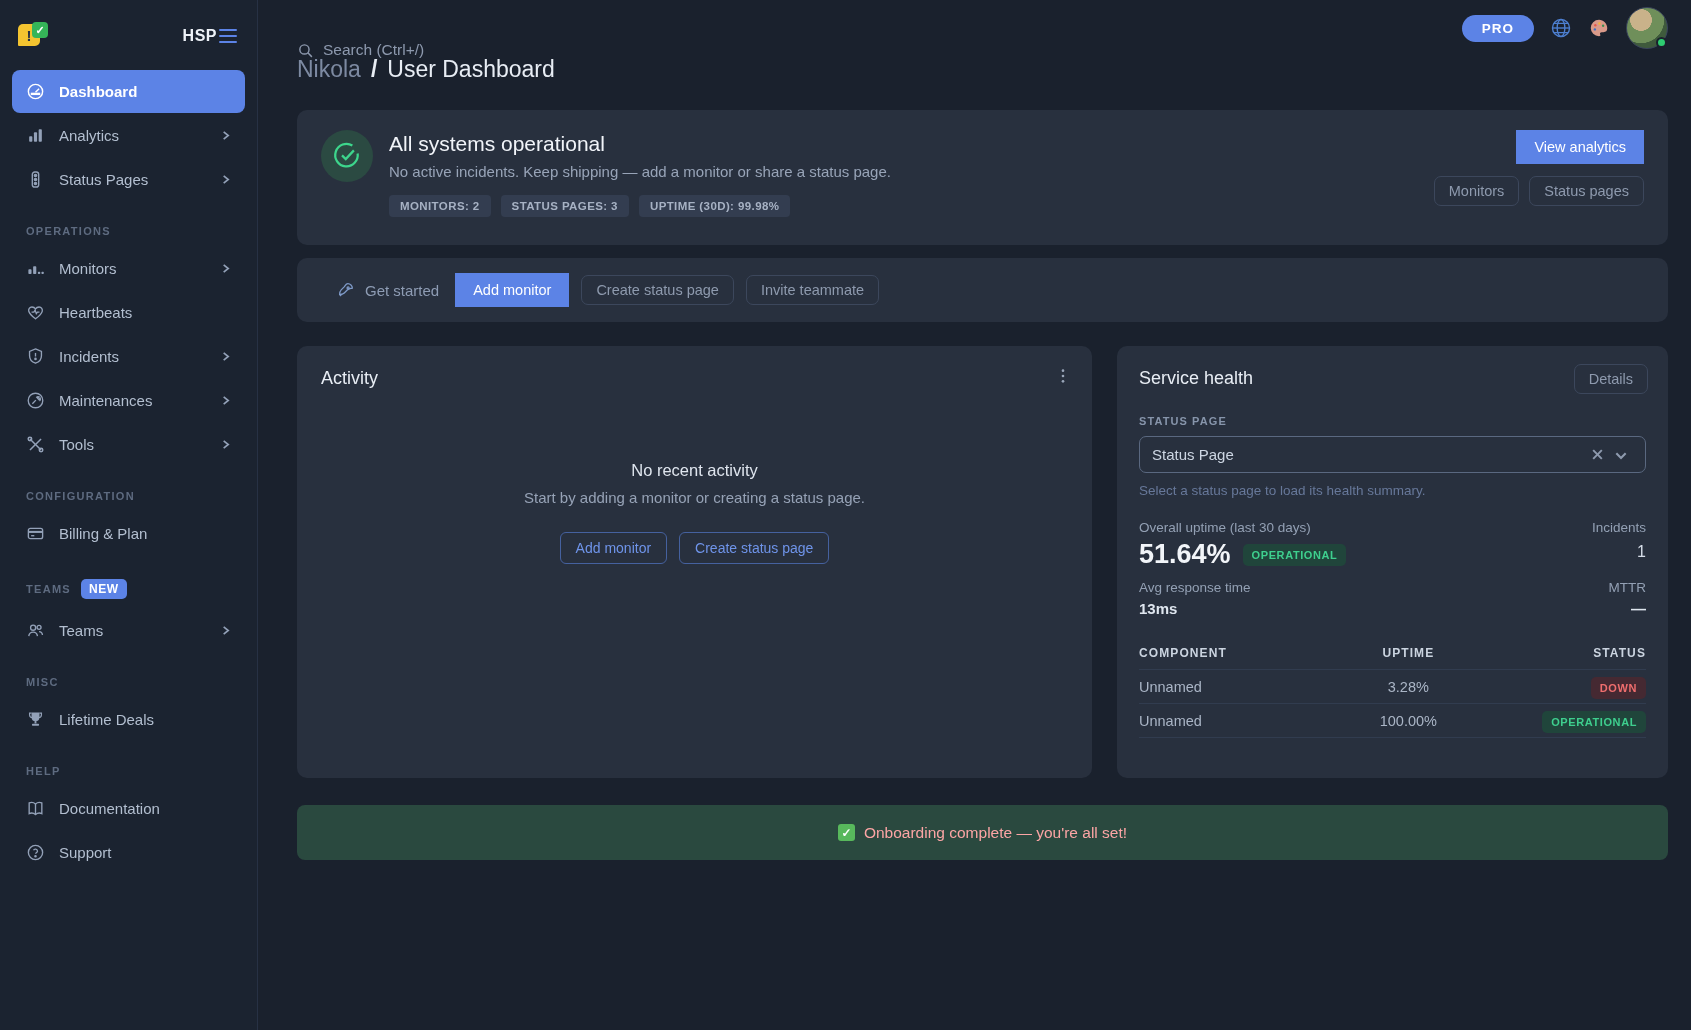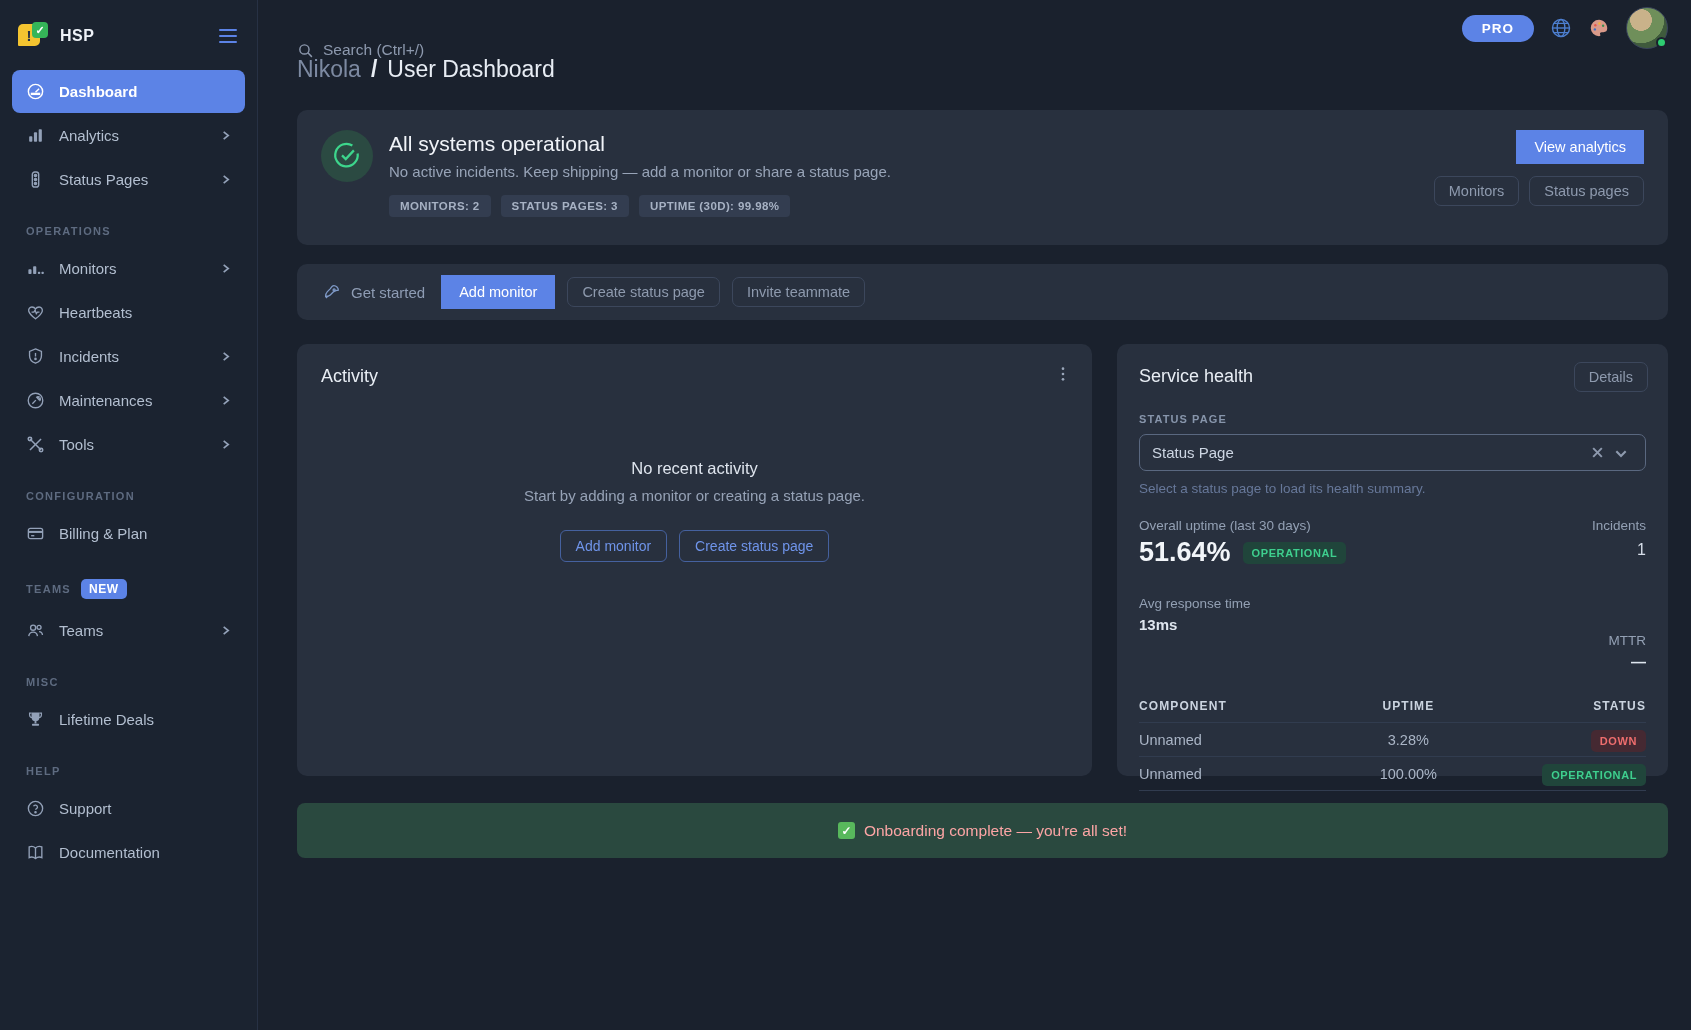--- a/index.html
+++ b/index.html
@@ -25,21 +25,21 @@
     background:#f4c430; border-radius:5px 5px 5px 1px;
     color:#273144; font-weight:bold; font-size:15px;
     display:flex; align-items:center; justify-content:center;
   }
   .logo-check {
     position:absolute; right:0; top:0; width:16px; height:16px;
     background:#35b558; border-radius:4px;
     color:#fff; font-size:11px; font-weight:bold;
     display:flex; align-items:center; justify-content:center;
   }
-  .logo-text { font-size:16px; font-weight:bold; color:#eef2f8; letter-spacing:.5px; flex:1; }
+  .logo-text { font-size:16px; font-weight:bold; color:#eef2f8; letter-spacing:.5px; flex:1;text-align:right; }
   .burger { width:22px; display:flex; flex-direction:column; gap:4px; cursor:pointer; padding:2px; }
   .burger span { height:2px; background:#5c83e6; border-radius:2px; }
   .nav-item {
     display:flex; align-items:center; gap:14px;
     height:43px; padding:0 14px; margin-bottom:1px;
     border-radius:8px; color:#b3bfd0; font-size:15px; cursor:pointer;
   }
   .nav-item svg { flex:none; color:#93a1b8; }
   .nav-item .lbl { flex:1; }
   .nav-item .chev { color:#7e8ba0; display:flex; }
@@ -104,21 +104,21 @@
     font-size:14.5px; padding:9px 18px; cursor:pointer;
     font-family:"Liberation Sans", sans-serif;
   }
   .btn-ghost {
     background:transparent; color:#8e9aae; border:1px solid #3c475c; border-radius:7px;
     font-size:14.5px; padding:6px 14px; cursor:pointer;
     font-family:"Liberation Sans", sans-serif;
   }
   .ghost-row { display:flex; gap:10px; }
   
-  .getstarted { margin-top:19px; height:56px; display:flex; align-items:center; gap:12px; padding:0 26px; }
+  .getstarted { margin-top:13px; height:64px; display:flex; align-items:center; gap:12px; padding:0 40px; }
   .gs-label { color:#8e9cb4; font-size:15px; margin-right:4px; display:flex; align-items:center; gap:10px; }
   
   .cards-row { margin-top:24px; display:flex; gap:25px; }
   .panel { height:432px; }
   .activity { width:795px; padding:22px 24px; position:relative; }
   .panel-title { font-size:18px; color:#e8edf4; font-weight:500; }
   .kebab { position:absolute; right:22px; top:22px; color:#9aa6ba; cursor:pointer; display:flex; }
   .empty { text-align:center; margin-top:72px; }
   .empty-title { font-size:16.5px; color:#dfe5ee; font-weight:500; }
   .empty-sub { font-size:15px; color:#96a2b6; margin-top:9px; }
@@ -335,32 +335,32 @@
         <rect x="7.5" y="17.5" width="9" height="2.5" rx="1"></rect>
       </svg>
     <span class="lbl">Lifetime Deals</span>
   </div>
 
   <div class="nav-section">
       <span>HELP</span>
     </div>
   <div class="nav-item">
     <svg width="19" height="19" viewBox="0 0 24 24" fill="none" stroke="currentColor" stroke-width="1.7">
+        <path d="M4 5c2.5-1.2 5.5-1 8 1.2C14.5 4 17.5 3.8 20 5v13.5c-2.5-1.2-5.5-1-8 1.2-2.5-2.2-5.5-2.4-8-1.2z"></path>
+        <line x1="12" y1="6.2" x2="12" y2="19.7"></line>
+      </svg>
+    <span class="lbl">Documentation</span>
+  </div>
+  <div class="nav-item">
+    <svg width="19" height="19" viewBox="0 0 24 24" fill="none" stroke="currentColor" stroke-width="1.7">
         <circle cx="12" cy="12" r="9"></circle>
         <path d="M9.5 9.3a2.6 2.6 0 0 1 5 1c0 1.6-2.3 2-2.3 3.4"></path>
         <circle cx="12" cy="16.8" r="0.8" fill="currentColor"></circle>
       </svg>
     <span class="lbl">Support</span>
-  </div>
-  <div class="nav-item">
-    <svg width="19" height="19" viewBox="0 0 24 24" fill="none" stroke="currentColor" stroke-width="1.7">
-        <path d="M4 5c2.5-1.2 5.5-1 8 1.2C14.5 4 17.5 3.8 20 5v13.5c-2.5-1.2-5.5-1-8 1.2-2.5-2.2-5.5-2.4-8-1.2z"></path>
-        <line x1="12" y1="6.2" x2="12" y2="19.7"></line>
-      </svg>
-    <span class="lbl">Documentation</span>
   </div>
 </aside>
 
 <div class="main">
 
   <div class="topbar">
     <div class="search-wrap">
       <svg width="17" height="17" viewBox="0 0 24 24" fill="none" stroke="currentColor" stroke-width="2">
           <circle cx="10.5" cy="10.5" r="6.5"></circle>
           <line x1="15.3" y1="15.3" x2="21" y2="21"></line>
@@ -486,21 +486,21 @@
             <span>51.64%</span>
             <span class="status-badge status-operational">OPERATIONAL</span>
           </div>
         </div>
         <div class="m-right">
           <div class="m-label">Incidents</div>
           <div class="m-big-right">1</div>
         </div>
       </div>
 
-      <div class="metric-row" style="margin-top:28px;flex-direction:column;">
+      <div class="metric-row" style="margin-top:10px;">
         <div>
           <div class="m-label">Avg response time</div>
           <div class="m-val">13ms</div>
         </div>
         <div class="m-right">
           <div class="m-label">MTTR</div>
           <div class="m-val">—</div>
         </div>
       </div>
 

